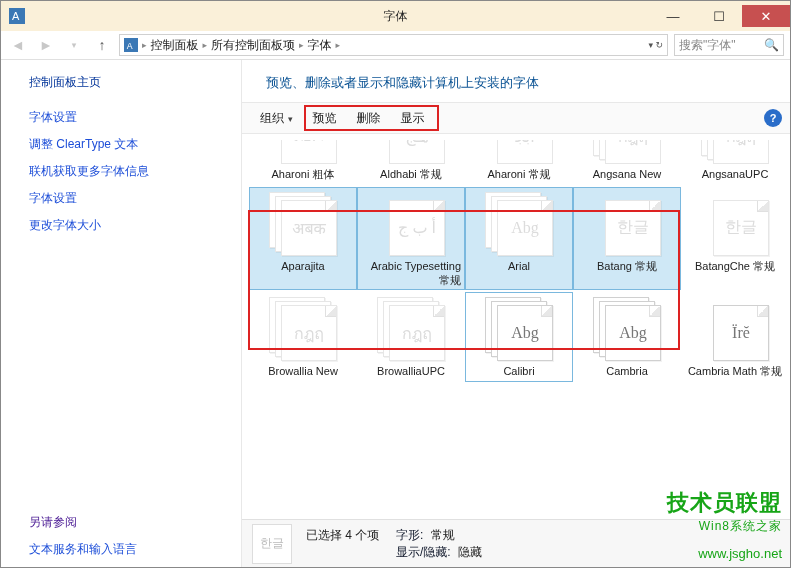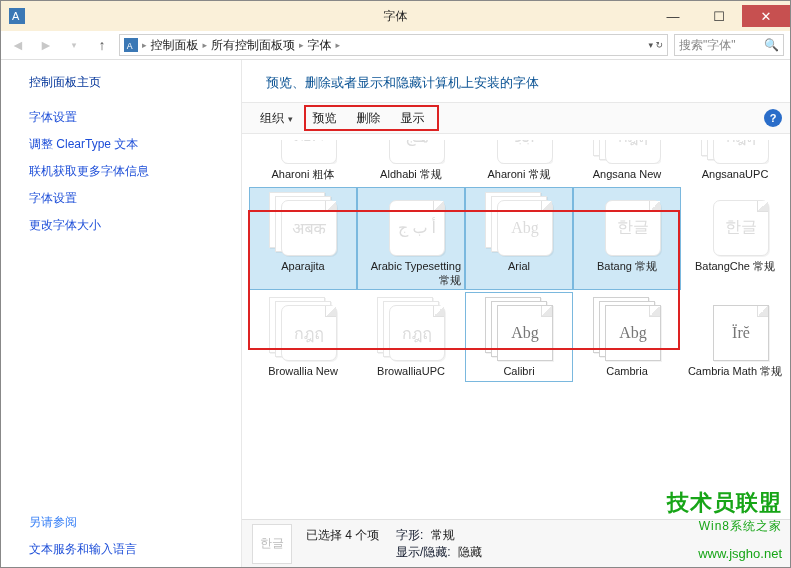--- a/index.html
+++ b/index.html
@@ -18,42 +18,42 @@
 .breadcrumb { flex: 1; height: 22px; border: 1px solid #d0d0d0; display: flex; align-items: center; padding: 0 4px; font-size: 12px; gap: 4px; color: #222; }
 .breadcrumb .sep { color: #888; font-size: 9px; }
 .breadcrumb .refresh { margin-left: auto; color: #555; }
 .searchbox { width: 110px; height: 22px; border: 1px solid #d0d0d0; display: flex; align-items: center; padding: 0 4px; font-size: 12px; color: #888; gap: 4px; }
 
 .content { display: flex; height: calc(100% - 59px); }
 
 .sidebar { width: 241px; border-right: 1px solid #e8e8e8; padding: 14px 18px 8px 28px; font-size: 12px; }
 .sidebar .home { color: #003399; font-size: 12px; margin-bottom: 18px; }
 .sidebar .link { color: #1d4ed8; margin-bottom: 10px; cursor: pointer; }
-.sidebar .section { color: #3b82f6; margin-top: 280px; margin-bottom: 10px; }
+.sidebar .section { color: #4c1d95; margin-top: 280px; margin-bottom: 10px; }
 
 .main { flex: 1; display: flex; flex-direction: column; min-width: 0; }
 .main-header { text-align: left; padding: 14px 0 10px 24px; color: #0b5394; font-size: 13px; }
 .toolbar { height: 32px; border-top: 1px solid #e8e8e8; border-bottom: 1px solid #e8e8e8; background: #fafafa; display: flex; align-items: center; padding: 0 8px; font-size: 12px; gap: 0; position: relative; }
 .toolbar .tbtn { padding: 4px 10px; color: #222; }
 .toolbar .tbtn.drop::after { content: "▾"; font-size: 9px; margin-left: 4px; color: #444; }
 .toolbar .red-box { position: absolute; border: 2px solid #d22; pointer-events: none; }
 .toolbar .help { margin-left: auto; width: 18px; height: 18px; border-radius: 50%; background: #2a6dc9; color: #fff; display: flex; align-items: center; justify-content: center; font-size: 11px; font-weight: bold; }
 
 .grid-scroll { flex: 1; overflow: hidden; position: relative; }
 .grid { display: grid; grid-template-columns: repeat(5, 108px); gap: 4px 0; padding: 2px 4px 2px 8px; position: relative; }
 .font-item { width: 106px; display: flex; flex-direction: column; align-items: center; padding: 4px 2px 2px; position: relative; }
 .font-item.sel { background: #cfe8f6; outline: 1px solid #7ab8de; }
 .font-item.hover-cal { outline: 1px solid #7ab8de; }
 .font-icon { width: 68px; height: 64px; position: relative; margin-bottom: 4px; }
 .font-icon .sheet { position: absolute; width: 56px; height: 56px; background: #fff; border: 1px solid #d0d0d0; box-shadow: 1px 1px 0 rgba(0,0,0,.05); }
 .font-icon.faded .sheet { border-color: #e6e6e6; }
 .font-icon .sheet.s3 { left: 0; top: 0; }
 .font-icon .sheet.s2 { left: 6px; top: 4px; }
 .font-icon .sheet.s1 { left: 12px; top: 8px; display: flex; align-items: center; justify-content: center; font-size: 16px; color: #777; font-family: serif; }
-.font-icon.faded .sheet.s1 { color: #dcdcdc; border-radius: 7px; }
+.font-icon.faded .sheet.s1 { color: #dcdcdc; }
 .font-icon .sheet.s1::after { content: ""; position: absolute; top: 0; right: 0; width: 10px; height: 10px; background: linear-gradient(135deg, #fff 50%, #e8e8e8 50%); border-left: 1px solid #e0e0e0; border-bottom: 1px solid #e0e0e0; }
 .font-item .label { font-size: 11px; color: #222; text-align: right; line-height: 1.25; max-width: 100px; }
 
 .red-highlight { position: absolute; border: 2px solid #d22; pointer-events: none; z-index: 5; }
 
 .statusbar { height: 48px; border-top: 1px solid #e0e0e0; background: #f7f7f7; display: flex; align-items: center; padding: 4px 10px; font-size: 12px; gap: 14px; }
 .statusbar .thumb { width: 40px; height: 40px; border: 1px solid #ddd; background: #fff; display: flex; align-items: center; justify-content: center; color: #bbb; font-size: 12px; }
 .statusbar .info .line1 { color: #222; }
 .statusbar .info .line2 { color: #222; }
 .statusbar .info span.lbl { color: #0f172a; margin-right: 4px; }

